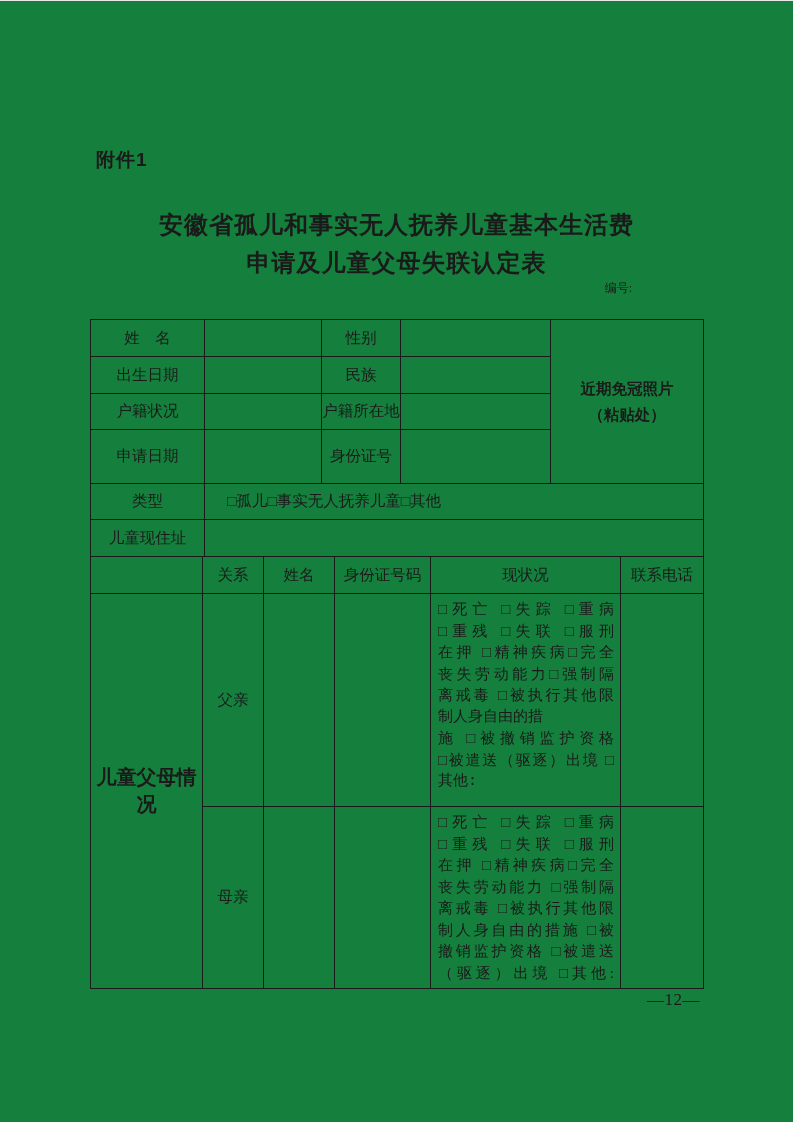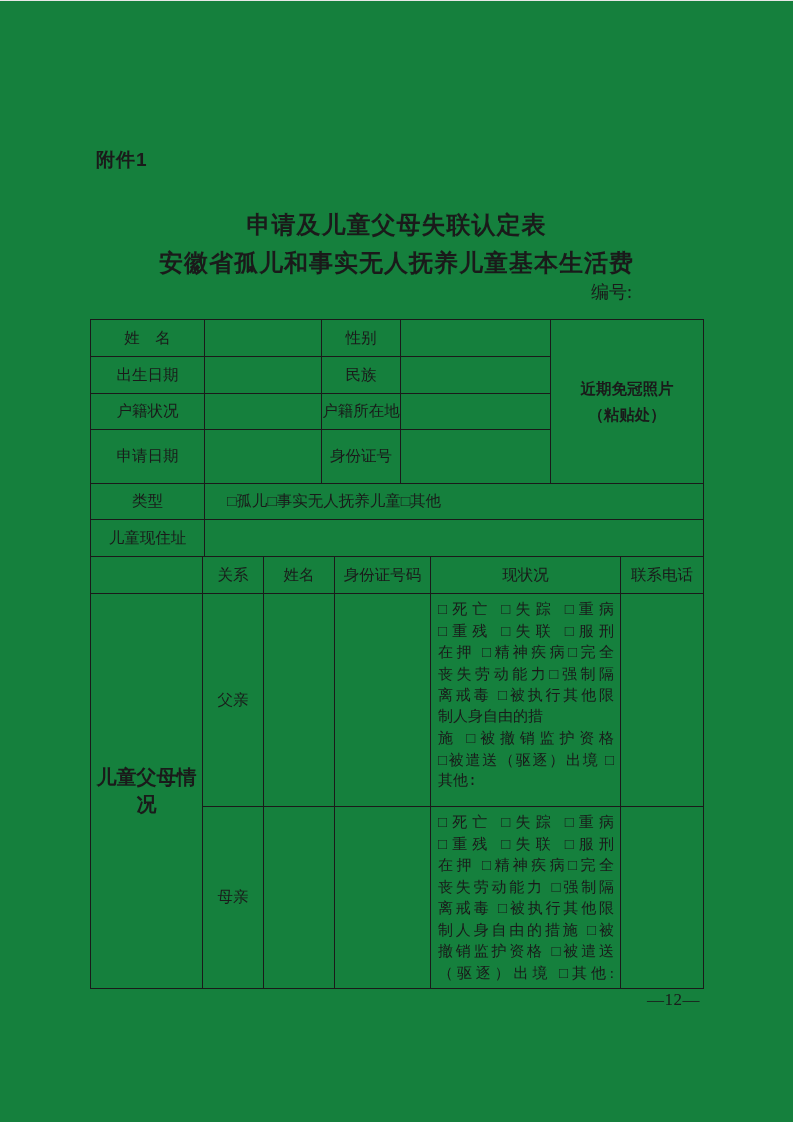--- a/index.html
+++ b/index.html
@@ -19,21 +19,21 @@
   }
   .title-block{
     position:absolute;left:0;right:0;top:205px;
     text-align:center;
     font-family:"Liberation Sans","DejaVu Sans",sans-serif;
     font-weight:700;font-size:24px;line-height:38px;
     letter-spacing:1px;
   }
   .serial{
     position:absolute;top:279px;right:161px;
-    font-size:18px;
+    font-size:12px;
   }
   .form-wrap{position:absolute;left:90px;top:318px;width:613px;}
   table{border-collapse:collapse;table-layout:fixed;width:613px;}
   td{
     border:1px solid #1a1a1a;
     font-size:15.5px;
     text-align:center;vertical-align:middle;
     padding:0;overflow:hidden;
   }
   .tbl-bottom{margin-top:-1px;}
@@ -59,22 +59,22 @@
   }
 </style>
 </head>
 <body>
 
 <div class="page">
 
   <div class="attachment">附件1</div>
 
   <div class="title-block">
+    <div>安徽省孤儿和事实无人抚养儿童基本生活费</div>
     <div>申请及儿童父母失联认定表</div>
-    <div>安徽省孤儿和事实无人抚养儿童基本生活费</div>
   </div>
 
   <div class="serial">编号:</div>
 
   <div class="form-wrap">
 
     <table class="tbl-top">
       <colgroup>
         <col style="width:114px">
           <col style="width:117px">

